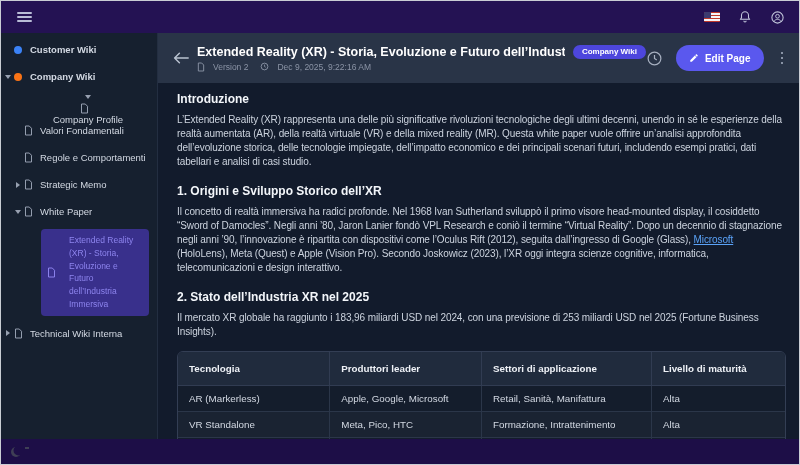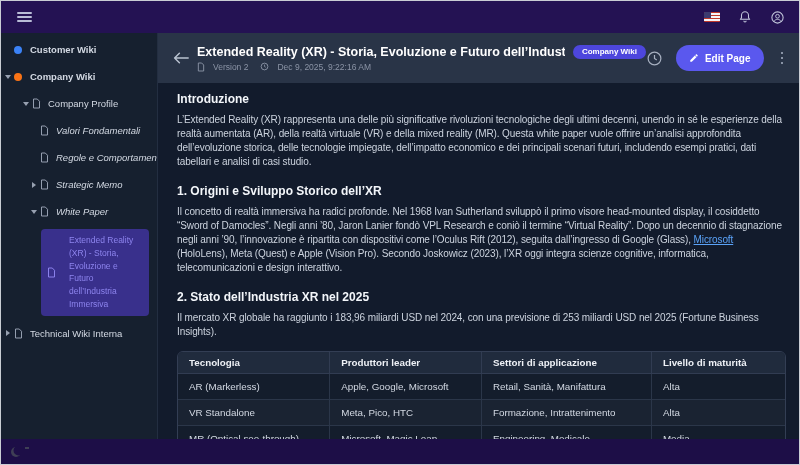--- a/index.html
+++ b/index.html
@@ -15,22 +15,22 @@
         background:repeating-linear-gradient(180deg,#c0392b 0 1.5px,#f5f6f7 1.5px 3px);}
   .flag .canton{position:absolute;top:0;left:0;width:7px;height:5.5px;background:#3c3b6e;}
   .icon-btn{display:flex;align-items:center;cursor:pointer;}
 
   
   .main{flex:1;display:flex;min-height:0;}
   .sidebar{flex:0 0 156px;width:156px;background:#16202f;border-right:1px solid #232e41;padding-top:3px;overflow:hidden;}
   .s-item{display:flex;align-items:center;height:27px;font-size:9.5px;color:#d3d9e3;cursor:pointer;white-space:nowrap;}
   .s-item.bold{font-weight:700;}
   .lvl0{}
-  .lvl1{padding-left:18px;}
-  .lvl2{padding-left:26px;font-style:italic;}
+  .lvl1{padding-left:18px;flex-direction:column;}
+  .lvl2{padding-left:10px;}
   .chev{width:13px;display:flex;justify-content:center;align-items:center;flex:0 0 13px;}
   .tri-down{width:0;height:0;border-left:3.5px solid transparent;border-right:3.5px solid transparent;border-top:4.5px solid #97a0b0;}
   .tri-right{width:0;height:0;border-top:3.5px solid transparent;border-bottom:3.5px solid transparent;border-left:4.5px solid #97a0b0;}
   .dot{width:8px;height:8px;border-radius:50%;margin-right:8px;flex:0 0 8px;}
   .dot.blue{background:#3b82f6;}
   .dot.orange{background:#f97316;}
   .pg{margin-right:7px;display:flex;flex:0 0 auto;}
   .s-sel{margin:4px 8px 4px 40px;background:#39308c;border-radius:4px;padding:5px 6px;display:flex;gap:6px;align-items:center;
          color:#8d84ee;font-size:8.5px;line-height:1.5;cursor:pointer;height:auto;white-space:normal;}
 
@@ -51,21 +51,21 @@
   .kebab i{width:2.5px;height:2.5px;border-radius:50%;background:#aab3c5;}
 
   .article{flex:1;overflow:hidden;padding:9px 13px 0 19px;}
   .article h2{font-size:12px;font-weight:700;color:#f3f6fa;margin:0 0 7px;}
   .article h2.sec{margin-top:15px;}
   .article p{font-size:10px;line-height:14px;color:#ccd3de;margin:0 0 9px;letter-spacing:-0.1px;}
   .link{color:#5aa2f7;text-decoration:underline;cursor:pointer;}
 
   .table-wrap{border:1px solid #333e54;border-radius:6px;overflow:hidden;margin-top:12px;}
   table{width:100%;border-collapse:collapse;}
-  th{text-align:left;font-weight:700;background:#202b3d;color:#eef1f6;font-size:9.8px;padding:5px 11px;border-right:1px solid #313c52;border-bottom:1px solid #313c52;}
+  th{text-align:left;font-weight:700;background:#202b3d;color:#eef1f6;font-size:9.8px;padding:11px 11px;border-right:1px solid #313c52;border-bottom:1px solid #313c52;}
   td{font-size:9.8px;color:#d3d9e3;padding:7px 11px;background:#141d2c;border-right:1px solid #2b3649;border-bottom:1px solid #2b3649;}
   th:last-child,td:last-child{border-right:none;}
   tbody tr:nth-child(even) td{background:#1a2332;}
   .c1{width:25%;} .c2{width:25%;} .c3{width:28%;} .c4{width:22%;}
 
   
   .footer{flex:0 0 25px;height:25px;background:#1d0e47;display:flex;align-items:center;padding:0 10px;}
   .moon{width:10px;height:10px;border-radius:50%;box-shadow:inset 2.5px -1.5px 0 0 #3f3f55;}
   .dash{width:4px;height:1.5px;background:#3f3f55;margin-left:4px;margin-bottom:7px;}
 </style>

